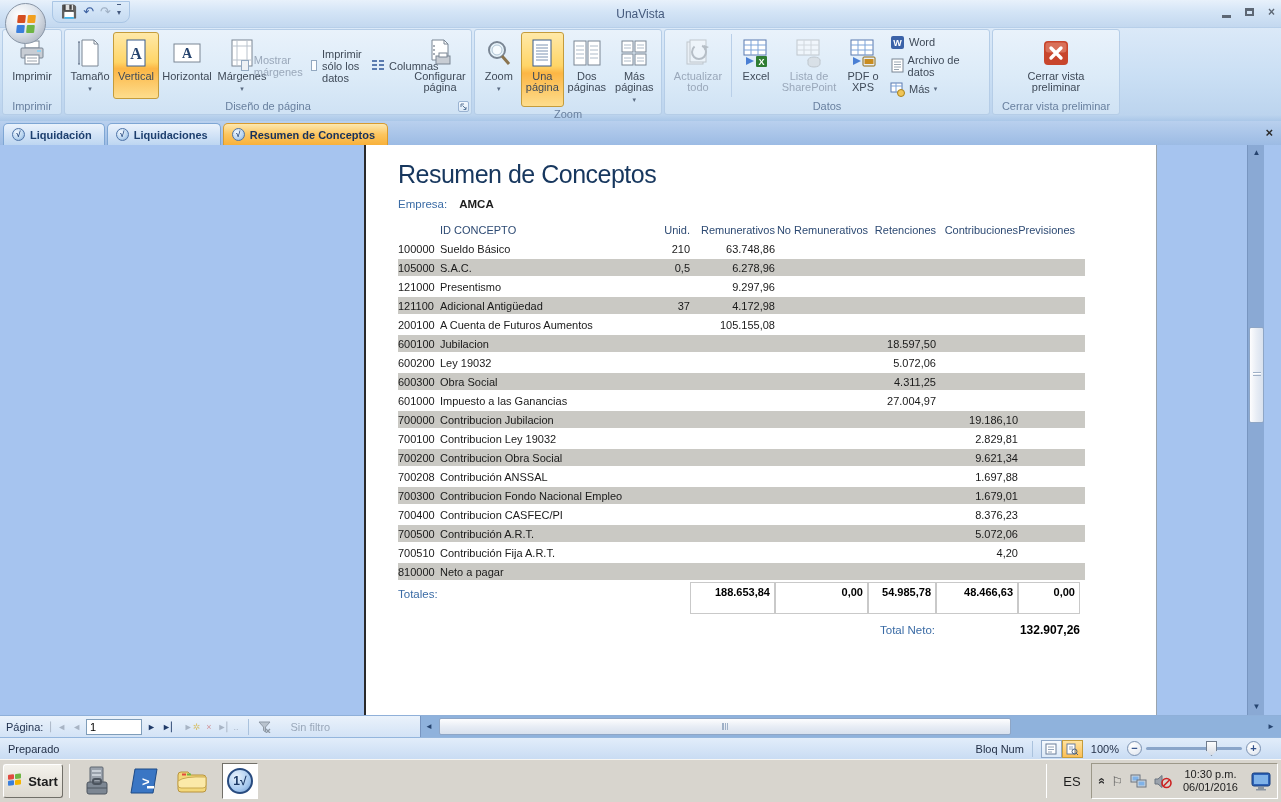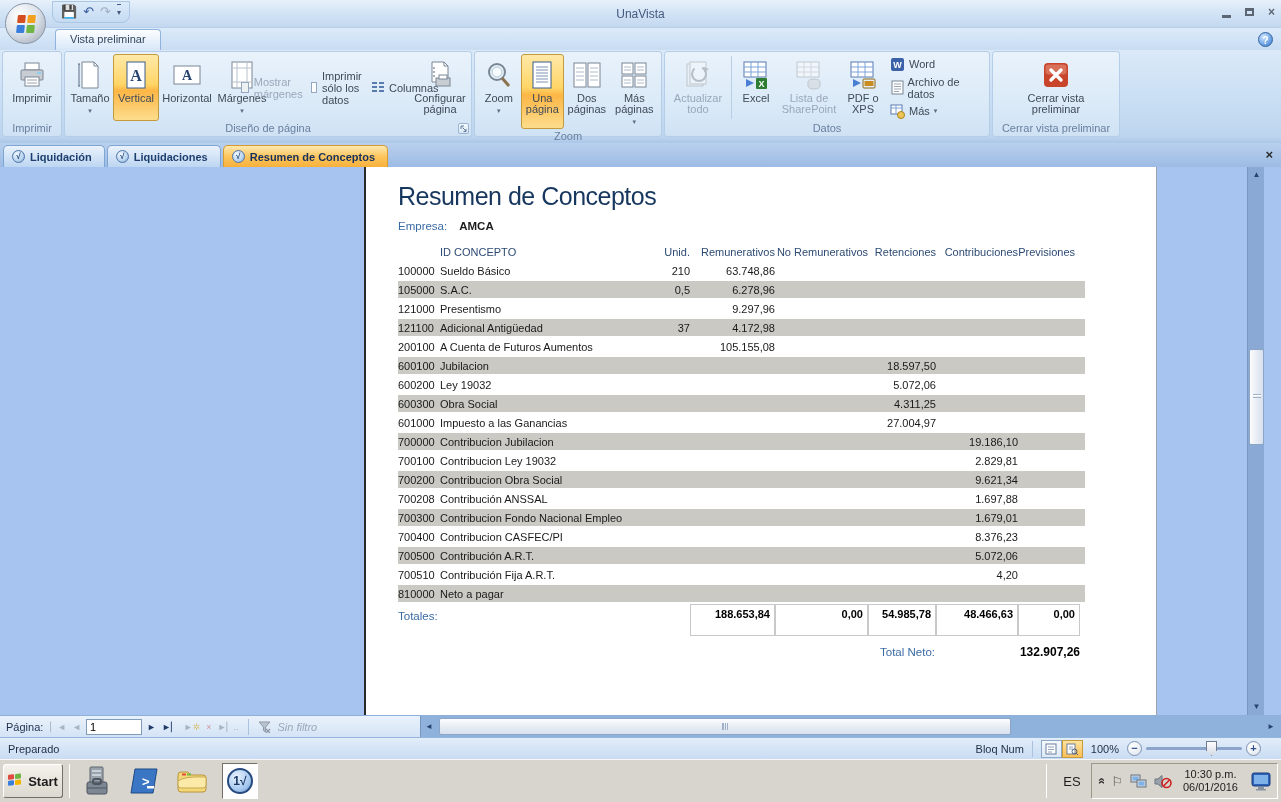--- a/index.html
+++ b/index.html
@@ -96,21 +96,21 @@
 
   
   .navbar { height:22px; flex:0 0 22px; background:linear-gradient(#eaf2fb,#d3e3f6); border-top:1px solid #8fb0d9; display:flex; align-items:center; font-size:11px; }
   .nav-left { display:flex; align-items:center; gap:4px; padding-left:6px; width:420px; flex:0 0 420px; }
   .nav-lbl { color:#1e2f4d; margin-right:2px; }
   .nbtn { color:#1f3a68; font-size:9px; padding:0 1px; }
   .nbtn.dis { color:#a8b4c4; }
   .nbtn.red { color:#c75050; opacity:.55; }
   .page-input { width:56px; height:16px; border:1px solid #7f9db9; font-size:11px; padding:0 3px; font-family:"Liberation Sans",sans-serif; }
   .nav-sep { width:1px; height:16px; background:#aac2dd; margin:0 5px; }
-  .filter { display:flex; align-items:center; gap:6px; color:#9aa8ba;font-style:italic; }
+  .filter { display:flex; align-items:center; gap:19px; color:#9aa8ba; }
   .hscroll { flex:1 1 auto; align-self:stretch; background:#8fb2dc; display:flex; align-items:center; position:relative; border-left:1px solid #7795c0; }
   .hs-arrow { width:16px; text-align:center; color:#26446f; font-size:8px; }
   .hs-right { position:absolute; right:2px; }
   .hs-thumb { position:absolute; left:18px; width:572px; top:2px; bottom:2px; border:1px solid #8ea6c6; border-radius:2px; background:linear-gradient(#fdfdfe,#e8edf5 50%,#d8e1ee); }
   .hs-grip { position:absolute; left:50%; top:4px; bottom:4px; width:6px; margin-left:-3px; border-left:1px solid #9fb0c7; border-right:1px solid #9fb0c7; background:linear-gradient(90deg,#9fb0c7 1px,transparent 1px); background-size:2px 100%; }
 
   
   .statusbar { height:22px; flex:0 0 22px; background:linear-gradient(#e2edfa,#c9dcf3); border-top:1px solid #94b6dd; display:flex; align-items:center; font-size:11px; color:#1e2b43; }
   .st-left { padding-left:8px; flex:1; }
   .st-right { display:flex; align-items:center; gap:8px; padding-right:20px; }
@@ -161,24 +161,20 @@
       <span class="qbtn ddsmall">▾</span>
     </div>
     <div class="win-title">UnaVista</div>
     <div class="wincontrols">
       <span class="wc-min"></span>
       <span class="wc-rest"></span>
       <span class="wc">×</span>
     </div>
   </div>
 
-  <div class="ribtabs">
-    <div class="ribtab">Vista preliminar</div>
-    <div class="help-btn">?</div>
-  </div>
 
   <div class="ribbon">
 
     <div class="rgroup" style="width:60px">
       <div class="rg-body" style="justify-content:center">
         <div class="bigbtn">
           <div class="bb-icon">
             <svg width="30" height="30" viewBox="0 0 30 30">
                 <rect x="8" y="3" width="14" height="7" fill="#fff" stroke="#7a8694"></rect>
                 <rect x="4" y="10" width="22" height="10" rx="1" fill="#c8cdd4" stroke="#7a8694"></rect>

